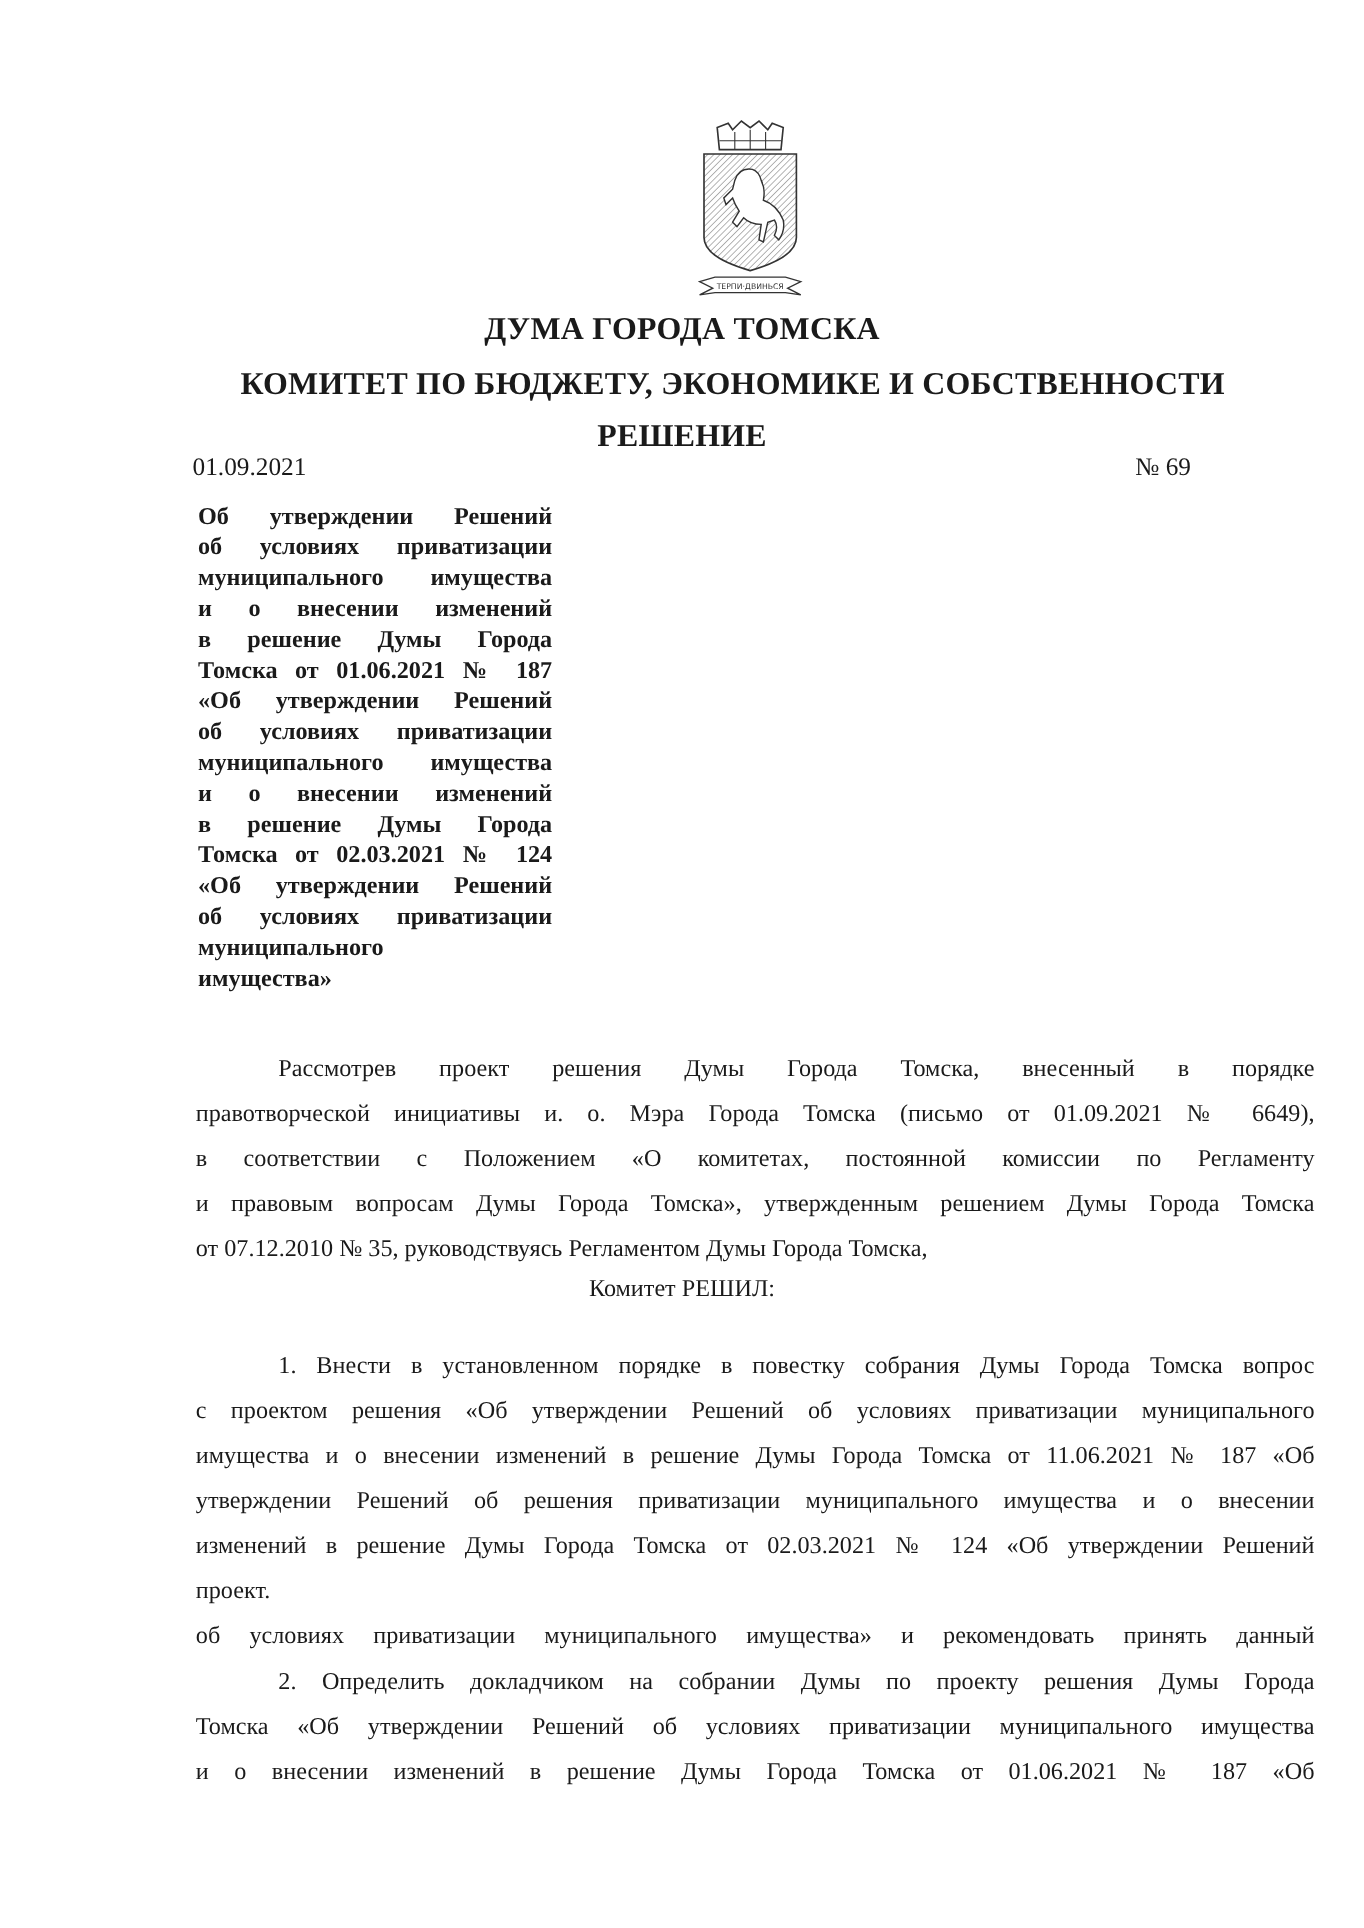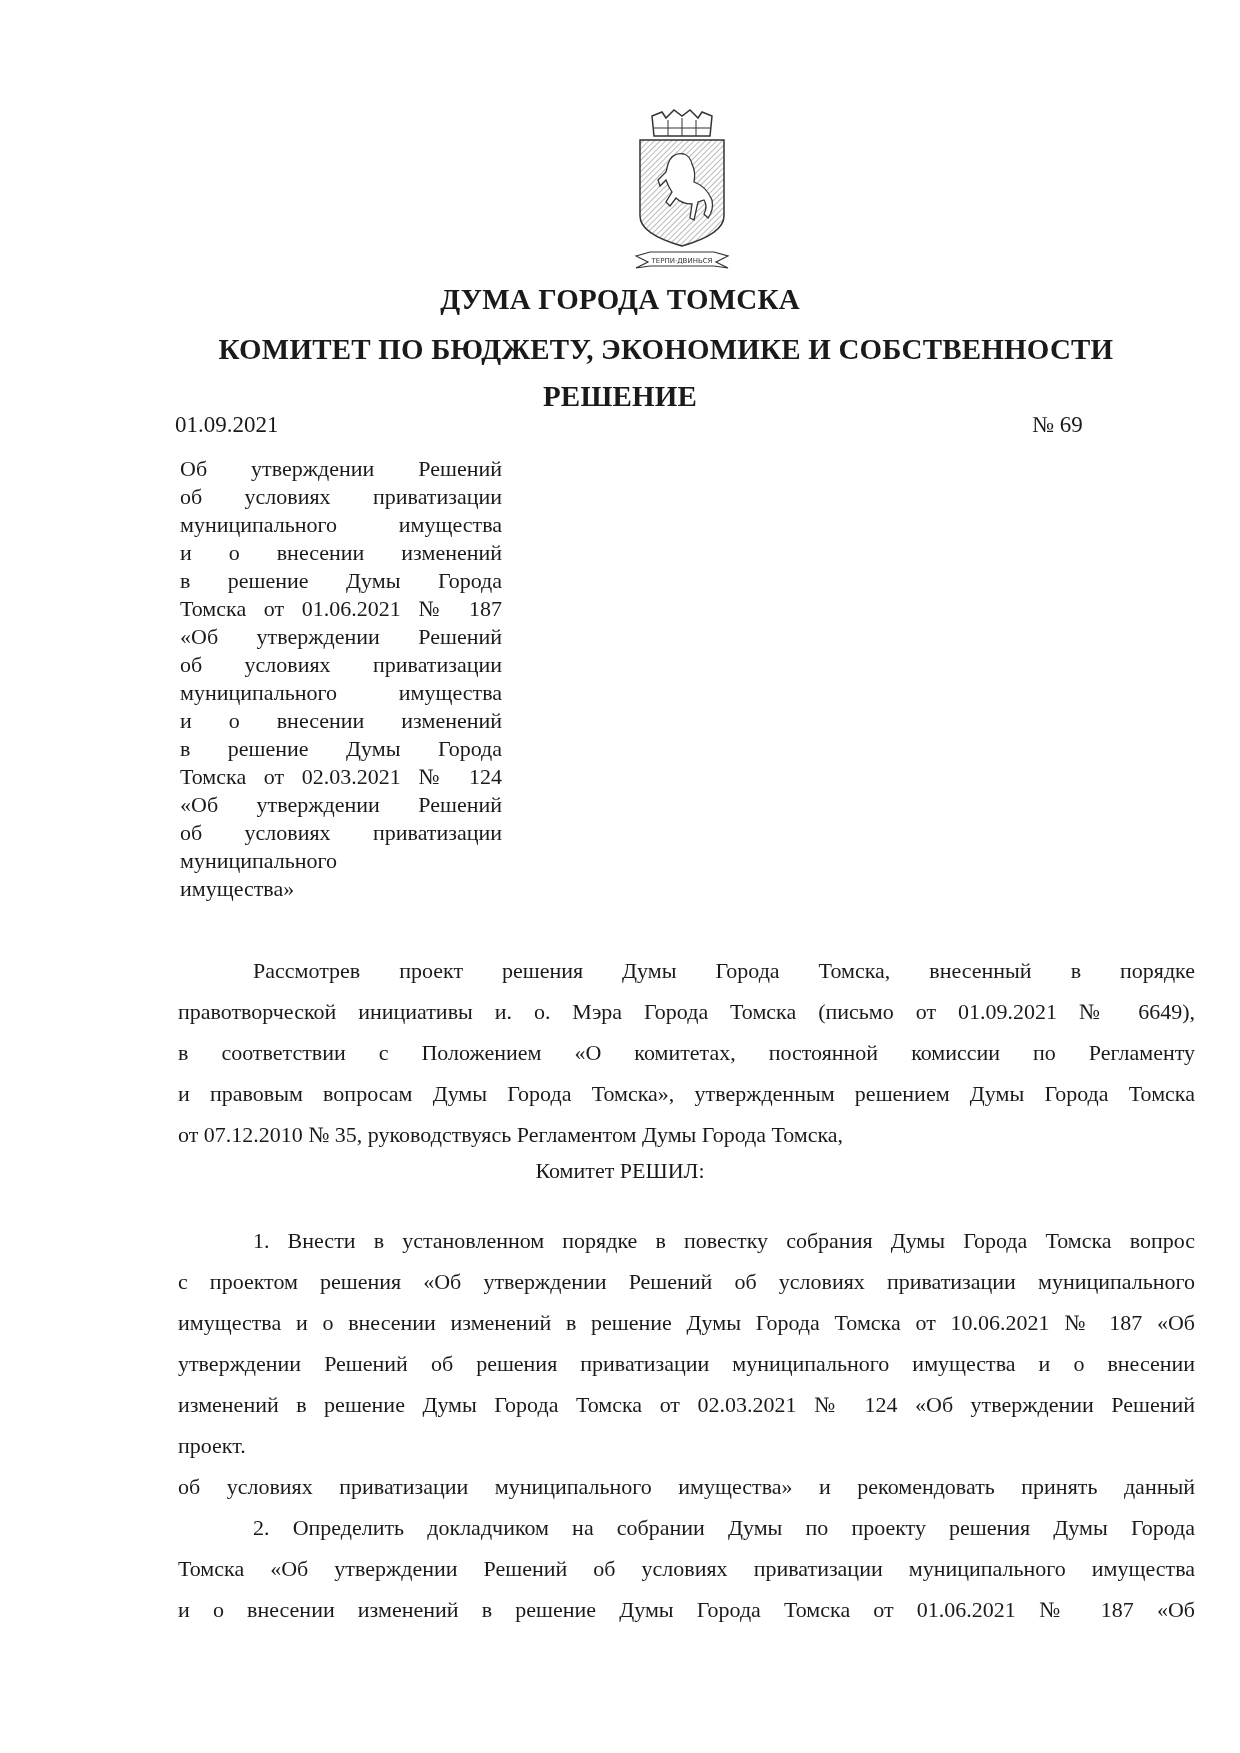--- a/index.html
+++ b/index.html
@@ -6,21 +6,21 @@
   body { width: 1240px; height: 1753px; position: relative; overflow: hidden;
          font-family: "Liberation Serif", "DejaVu Serif", serif; color: #1a1a1a; }
   .emblem { position: absolute; left: 632px; top: 106px; width: 100px; height: 168px; }
   .hdr { position: absolute; left: 0; width: 1240px; text-align: center; font-weight: bold; letter-spacing: 0.2px; }
   .hdr1 { top: 283px; font-size: 29px; }
   .hdr2 { top: 333px; font-size: 29px; padding-left: 46px; }
   .hdr3 { top: 380px; font-size: 29px; }
   .date { position: absolute; left: 175px; top: 412px; font-size: 23px; }
   .num { position: absolute; left: 1032px; top: 412px; font-size: 23px; }
   .title-block { position: absolute; left: 180px; top: 455px; width: 322px;
-                 font-size: 22px; font-weight: normal; line-height: 28px; }
+                 font-size: 22px; font-weight: bold; line-height: 28px; }
   .title-block .ln { display: block; text-align: justify; text-align-last: justify; white-space: nowrap; height: 28px; }
   .title-block .ln.left { text-align-last: left; }
   .body { position: absolute; left: 178px; width: 1017px; font-size: 22px; line-height: 41px; }
   .body .ln { display: block; text-align: justify; text-align-last: justify; white-space: nowrap; height: 41px; }
   .body .ln.left { text-align-last: left; }
   .body .ln.indent { padding-left: 75px; }
   .p1 { top: 950px; }
   .center-line { position: absolute; left: 0; width: 1240px; top: 1158px; text-align: center; font-size: 22px; }
   .p2 { top: 1220px; }
 </style>
@@ -82,21 +82,21 @@
   <span class="ln">в соответствии с Положением «О комитетах, постоянной комиссии по Регламенту</span>
   <span class="ln">и правовым вопросам Думы Города Томска», утвержденным решением Думы Города Томска</span>
   <span class="ln left">от 07.12.2010 № 35, руководствуясь Регламентом Думы Города Томска,</span>
 </div>
 
 <div class="center-line">Комитет РЕШИЛ:</div>
 
 <div class="body p2">
   <span class="ln indent">1. Внести в установленном порядке в повестку собрания Думы Города Томска вопрос</span>
   <span class="ln">с проектом решения «Об утверждении Решений об условиях приватизации муниципального</span>
-  <span class="ln">имущества и о внесении изменений в решение Думы Города Томска от 10.06.2021 № 187 «Об</span>
+  <span class="ln">имущества и о внесении изменений в решение Думы Города Томска от 11.06.2021 № 187 «Об</span>
   <span class="ln">утверждении Решений об решения приватизации муниципального имущества и о внесении</span>
   <span class="ln">изменений в решение Думы Города Томска от 02.03.2021 № 124 «Об утверждении Решений</span>
   <span class="ln left">проект.</span>
   <span class="ln">об условиях приватизации муниципального имущества» и рекомендовать принять данный</span>
   <span class="ln indent">2. Определить докладчиком на собрании Думы по проекту решения Думы Города</span>
   <span class="ln">Томска «Об утверждении Решений об условиях приватизации муниципального имущества</span>
   <span class="ln">и о внесении изменений в решение Думы Города Томска от 01.06.2021 № 187 «Об</span>
 </div>
 
 </body></html>

